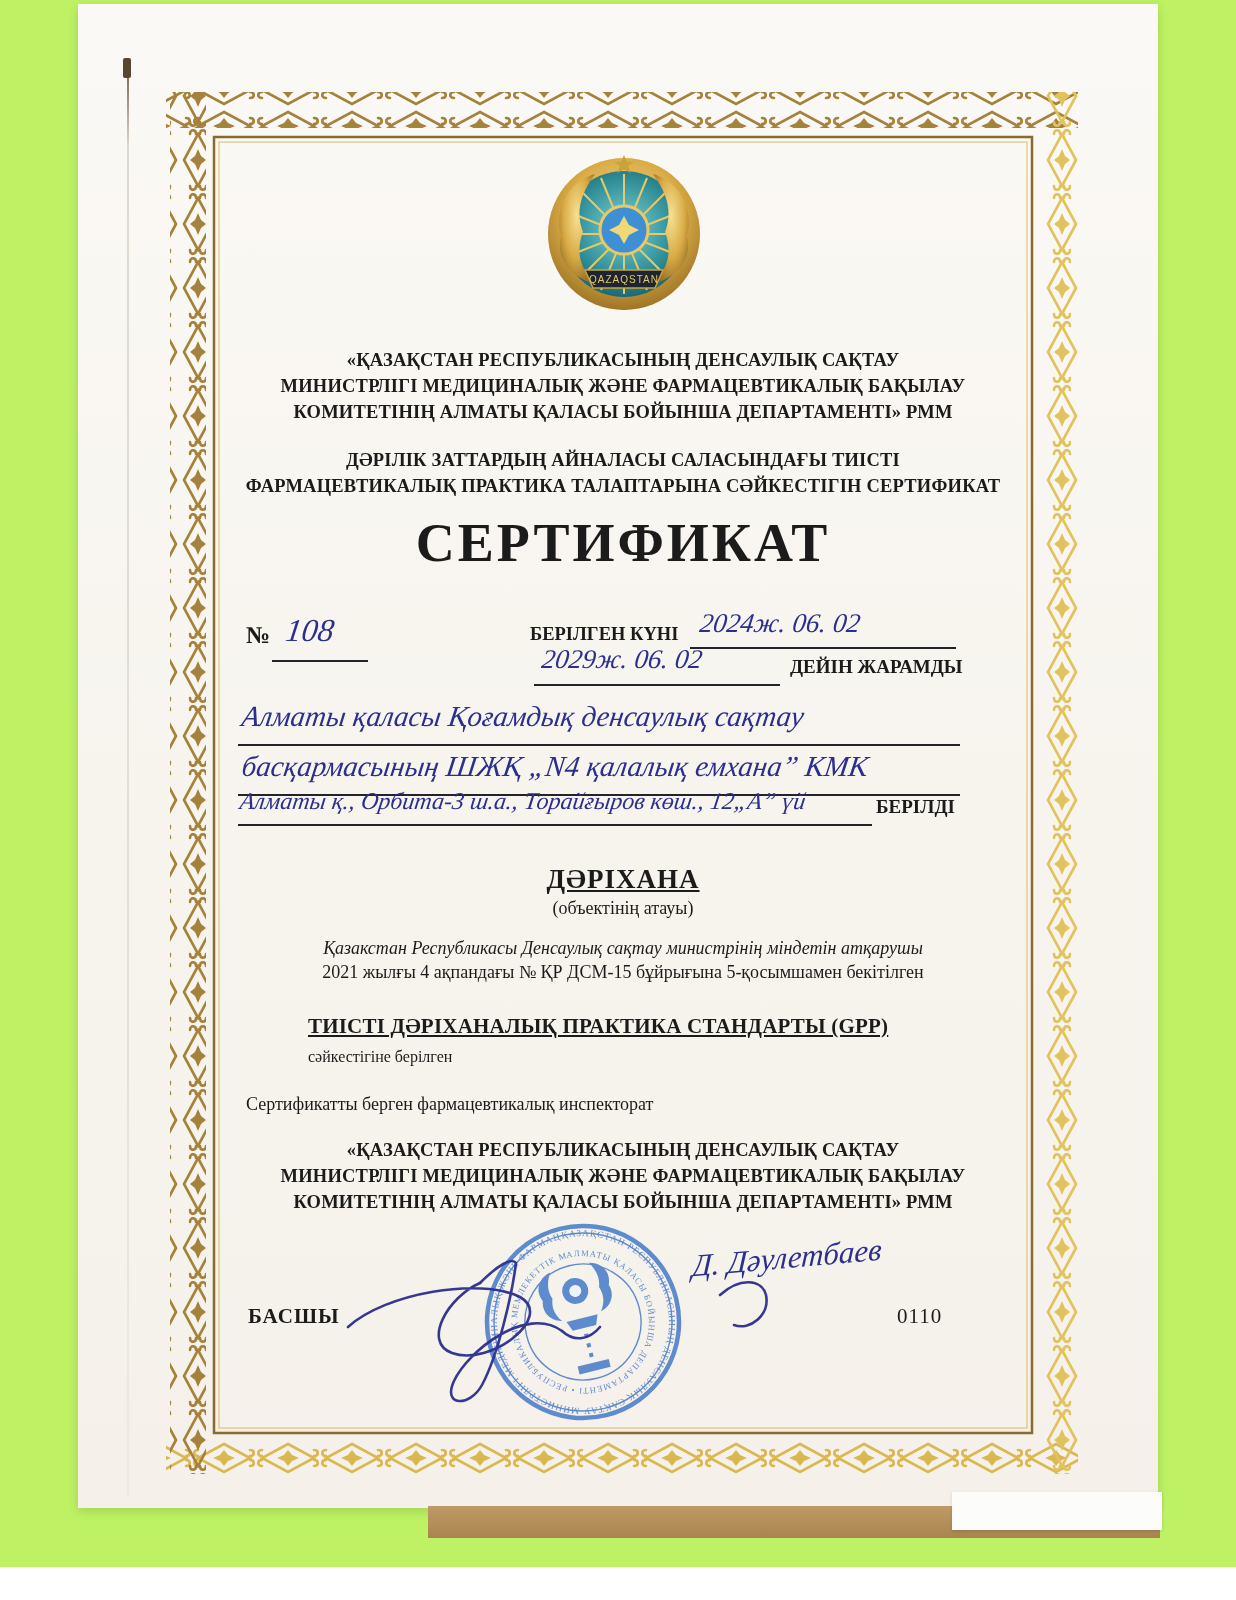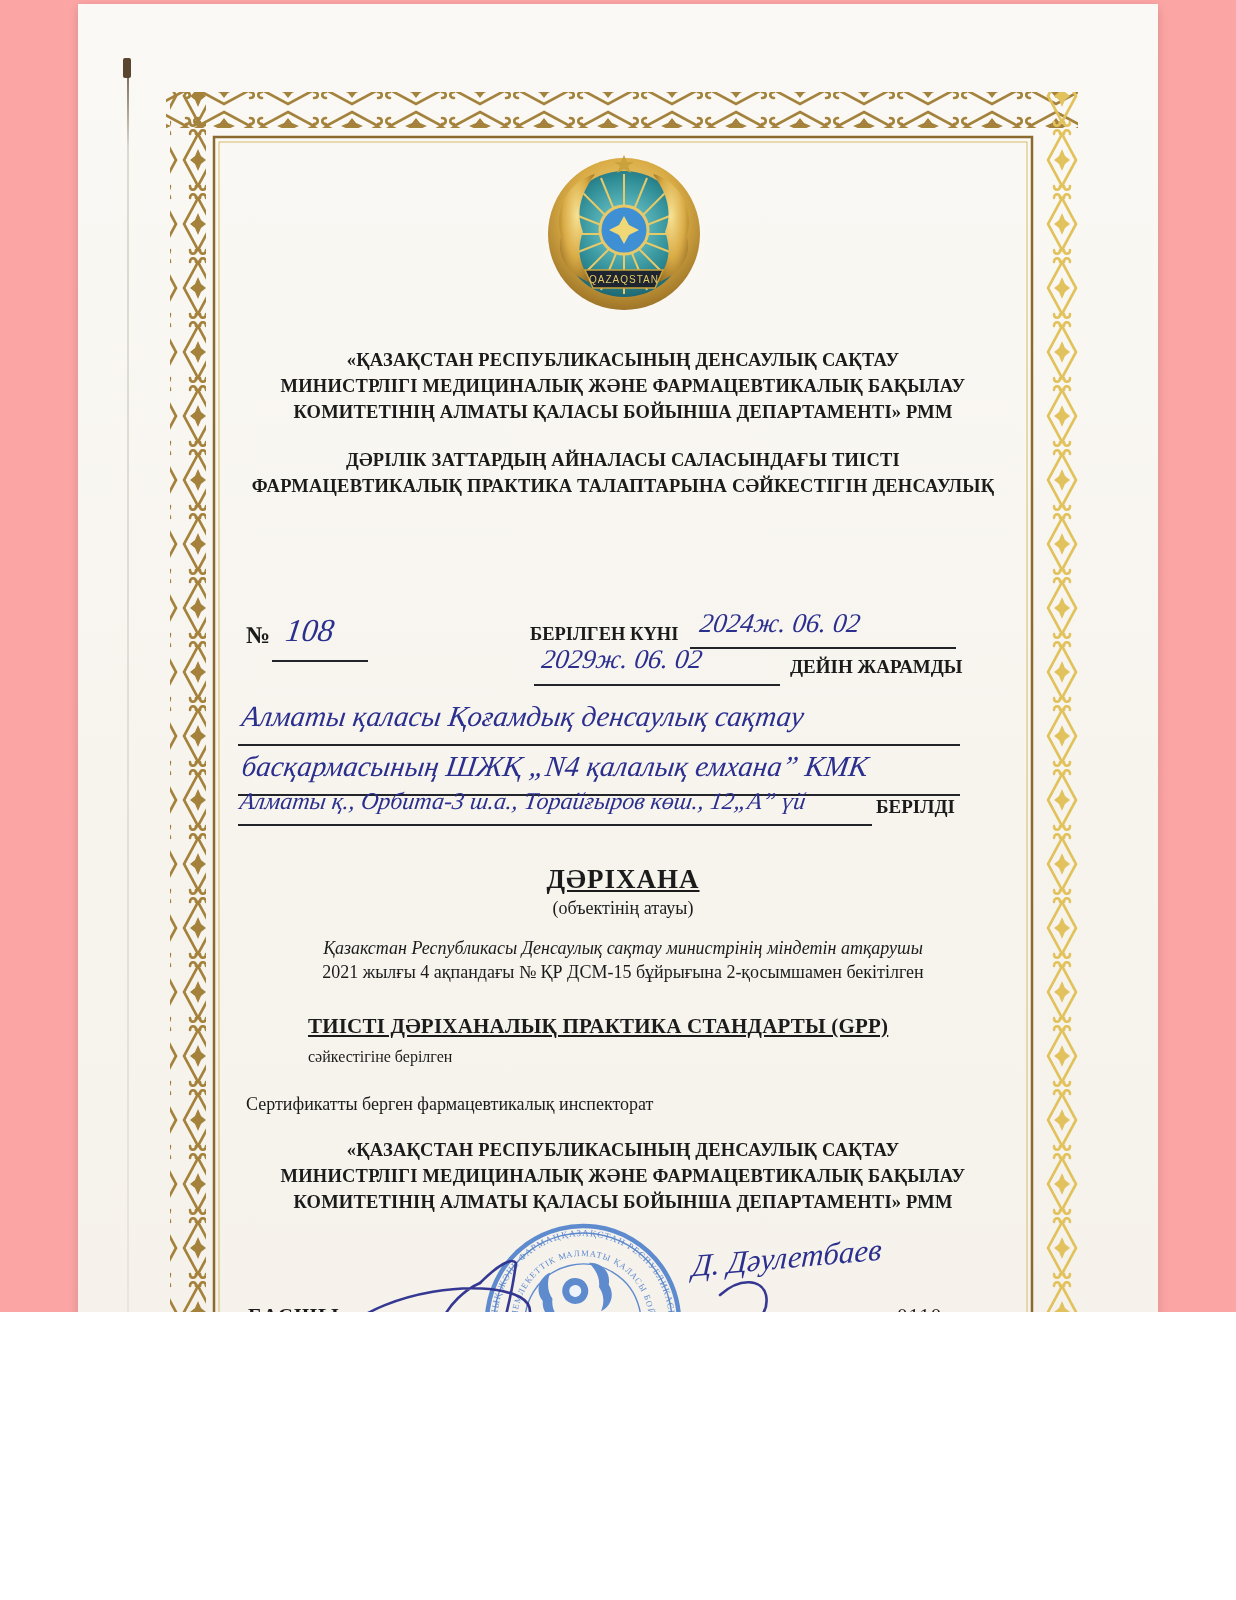--- a/index.html
+++ b/index.html
@@ -1,16 +1,16 @@
 <!DOCTYPE html>
 <html><head>
 <meta charset="utf-8">
 <style>
   html,body{margin:0;padding:0;background:#ffffff;}
-  .photo{position:relative;width:1236px;height:1312px;background:#fca5a5;overflow:hidden;
+  .photo{position:relative;width:1236px;height:1567px;background:#bef264;overflow:hidden;
          font-family:"Liberation Serif","DejaVu Serif",serif;color:#1b1b1b;}
   .paper{position:absolute;left:78px;top:4px;width:1080px;height:1504px;
          background:linear-gradient(180deg,#fbf9f5 0%,#f7f4ee 55%,#f5f1ea 100%);
          box-shadow:0 3px 10px rgba(0,0,0,0.14);}
   .desk{position:absolute;left:428px;top:1506px;width:732px;height:32px;
         background:linear-gradient(180deg,#c09a66,#a8854f);}
   .sheet2{position:absolute;left:952px;top:1492px;width:210px;height:38px;background:#fcfcfb;
           box-shadow:0 1px 3px rgba(0,0,0,.15);}
   .crease{position:absolute;left:127px;top:62px;width:2px;height:1434px;
           background:linear-gradient(180deg,#6b5a43,#ded9cf 6%,#e6e1d8 70%,#efeae1);}
@@ -119,22 +119,23 @@
     <path d="M75,5 L78,12 L85,12 L79,16 L82,23 L75,19 L68,23 L71,16 L65,12 L72,12 Z" transform="translate(6,-2)" fill="#caa23d"></path>
     <path d="M42,118 L120,118 L112,136 L50,136 Z" fill="#1d2531" stroke="#caa23d" stroke-width="1.5"></path>
     <text x="81" y="131" text-anchor="middle" font-size="10" font-family="Liberation Sans, sans-serif" fill="#e8c967" letter-spacing="1">QAZAQSTAN</text>
   </svg>
 
   <div class="abs hdr ctr" style="top:348px;">«ҚАЗАҚСТАН РЕСПУБЛИКАСЫНЫҢ ДЕНСАУЛЫҚ САҚТАУ</div>
   <div class="abs hdr ctr" style="top:374px;">МИНИСТРЛІГІ МЕДИЦИНАЛЫҚ ЖӘНЕ ФАРМАЦЕВТИКАЛЫҚ БАҚЫЛАУ</div>
   <div class="abs hdr ctr" style="top:400px;">КОМИТЕТІНІҢ АЛМАТЫ ҚАЛАСЫ БОЙЫНША ДЕПАРТАМЕНТІ» РММ</div>
 
   <div class="abs hdr ctr" style="top:448px;">ДӘРІЛІК ЗАТТАРДЫҢ АЙНАЛАСЫ САЛАСЫНДАҒЫ ТИІСТІ</div>
-  <div class="abs hdr ctr" style="top:474px;">ФАРМАЦЕВТИКАЛЫҚ ПРАКТИКА ТАЛАПТАРЫНА СӘЙКЕСТІГІН ДЕНСАУЛЫҚ</div>
-
+  <div class="abs hdr ctr" style="top:474px;">ФАРМАЦЕВТИКАЛЫҚ ПРАКТИКА ТАЛАПТАРЫНА СӘЙКЕСТІГІН СЕРТИФИКАТ</div>
+
+  <div class="abs title ctr" style="top:512px;">СЕРТИФИКАТ</div>
 
   <div class="abs b" style="left:246px;top:622px;font-size:24px;">№</div>
   <div class="abs hand" style="left:286px;top:612px;font-size:32px;">108</div>
   <div class="uline" style="left:272px;top:628px;width:96px;height:32px;"></div>
 
   <div class="abs b" style="left:530px;top:624px;font-size:18.5px;">БЕРІЛГЕН КҮНІ</div>
   <div class="abs hand" style="left:700px;top:608px;font-size:27px;">2024ж. 06. 02</div>
   <div class="uline" style="left:690px;top:615px;width:266px;height:32px;"></div>
 
   <div class="abs hand" style="left:542px;top:644px;font-size:27px;">2029ж. 06. 02</div>
@@ -146,21 +147,21 @@
   <div class="abs hand" style="left:242px;top:750px;font-size:29px;">басқармасының ШЖҚ „N4 қалалық емхана” КМК</div>
   <div class="uline" style="left:238px;top:762px;width:722px;height:32px;"></div>
   <div class="abs hand" style="left:240px;top:788px;font-size:24px;">Алматы қ., Орбита-3 ш.а., Торайғыров көш., 12„А” үй</div>
   <div class="uline" style="left:238px;top:794px;width:634px;height:30px;"></div>
   <div class="abs b" style="left:876px;top:796px;font-size:19px;">БЕРІЛДІ</div>
 
   <div class="abs b ctr" style="top:864px;font-size:27px;text-decoration:underline;letter-spacing:1px;">ДӘРІХАНА</div>
   <div class="abs ctr" style="top:898px;font-size:18px;">(объектінің атауы)</div>
 
   <div class="abs ctr" style="top:938px;font-size:18px;font-style:italic;">Қазакстан Республикасы Денсаулық сақтау министрінің міндетін атқарушы</div>
-  <div class="abs ctr" style="top:962px;font-size:18px;">2021 жылғы 4 ақпандағы № ҚР ДСМ-15 бұйрығына 2-қосымшамен бекітілген</div>
+  <div class="abs ctr" style="top:962px;font-size:18px;">2021 жылғы 4 ақпандағы № ҚР ДСМ-15 бұйрығына 5-қосымшамен бекітілген</div>
 
   <div class="abs gpp" style="left:308px;top:1014px;">ТИІСТІ ДӘРІХАНАЛЫҚ ПРАКТИКА СТАНДАРТЫ (GPP)</div>
   <div class="abs" style="left:308px;top:1048px;font-size:16px;">сәйкестігіне берілген</div>
 
   <div class="abs" style="left:246px;top:1094px;font-size:18px;">Сертификатты берген фармацевтикалық инспекторат</div>
 
   <div class="abs hdr ctr" style="top:1138px;">«ҚАЗАҚСТАН РЕСПУБЛИКАСЫНЫҢ ДЕНСАУЛЫҚ САҚТАУ</div>
   <div class="abs hdr ctr" style="top:1164px;">МИНИСТРЛІГІ МЕДИЦИНАЛЫҚ ЖӘНЕ ФАРМАЦЕВТИКАЛЫҚ БАҚЫЛАУ</div>
   <div class="abs hdr ctr" style="top:1190px;">КОМИТЕТІНІҢ АЛМАТЫ ҚАЛАСЫ БОЙЫНША ДЕПАРТАМЕНТІ» РММ</div>
 

